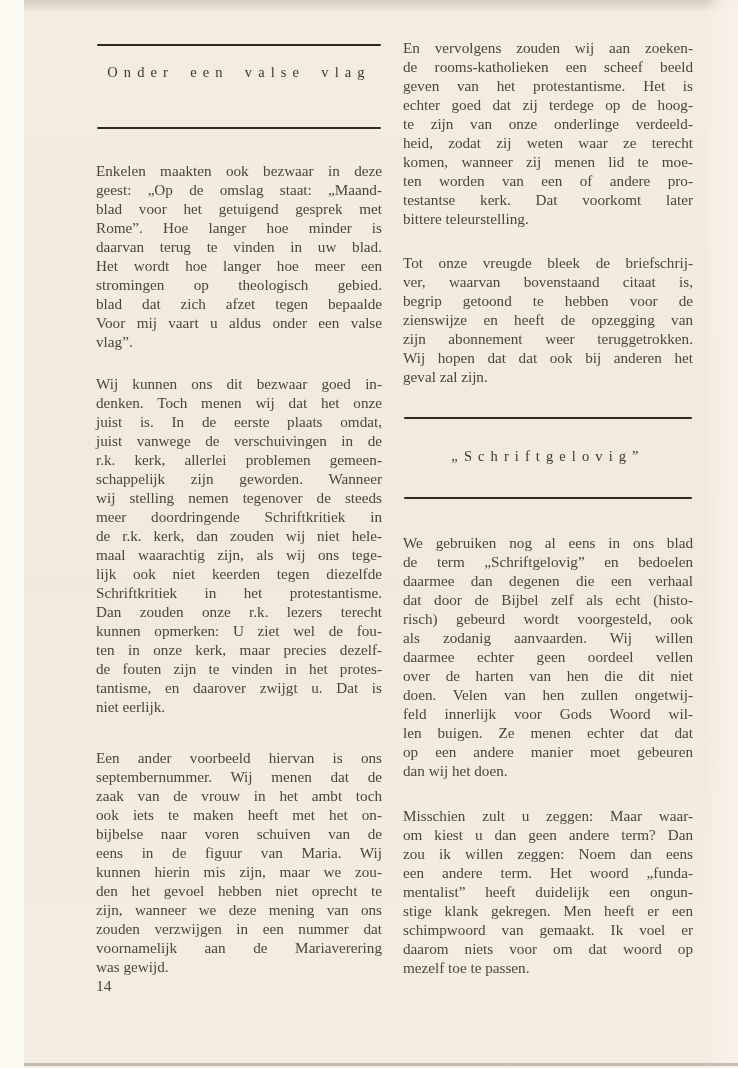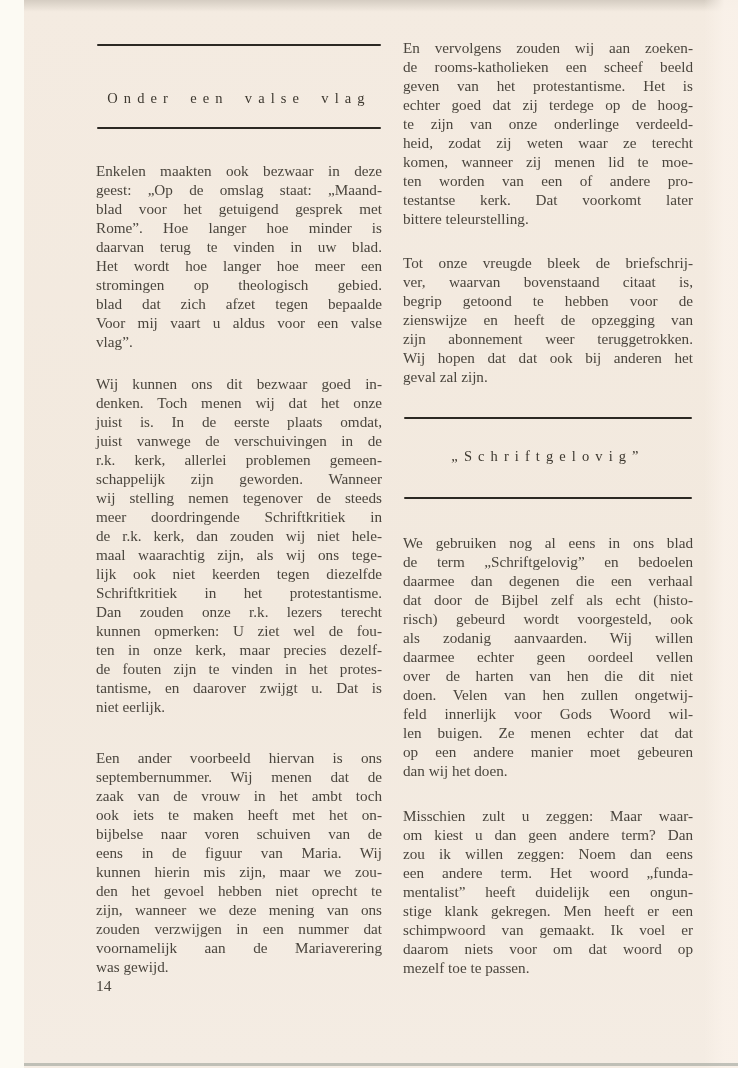--- a/index.html
+++ b/index.html
@@ -35,33 +35,33 @@
 <body>
 
 <div class="page">
   <div class="edge-left"></div>
   <div class="edge-top"></div>
   <div class="edge-right"></div>
   <div class="edge-bottom"></div>
 
   <div class="col col-left">
     <div class="rule" style="top:44px"></div>
-    <div class="article-title" style="top:90px">Onder een valse vlag</div>
+    <div class="article-title" style="top:64px">Onder een valse vlag</div>
     <div class="rule" style="top:127px"></div>
 
     <div class="para" style="top:161px">
         <div class="tline">Enkelen maakten ook bezwaar in deze</div>
         <div class="tline">geest: „Op de omslag staat: „Maand-</div>
         <div class="tline">blad voor het getuigend gesprek met</div>
         <div class="tline">Rome”. Hoe langer hoe minder is</div>
         <div class="tline">daarvan terug te vinden in uw blad.</div>
         <div class="tline">Het wordt hoe langer hoe meer een</div>
         <div class="tline">stromingen op theologisch gebied.</div>
         <div class="tline">blad dat zich afzet tegen bepaalde</div>
-        <div class="tline">Voor mij vaart u aldus voor een valse</div>
+        <div class="tline">Voor mij vaart u aldus onder een valse</div>
         <div class="tline lastline">vlag”.</div>
       </div>
     <div class="para" style="top:374px">
         <div class="tline">Wij kunnen ons dit bezwaar goed in-</div>
         <div class="tline">denken. Toch menen wij dat het onze</div>
         <div class="tline">juist is. In de eerste plaats omdat,</div>
         <div class="tline">juist vanwege de verschuivingen in de</div>
         <div class="tline">r.k. kerk, allerlei problemen gemeen-</div>
         <div class="tline">schappelijk zijn geworden. Wanneer</div>
         <div class="tline">wij stelling nemen tegenover de steeds</div>

